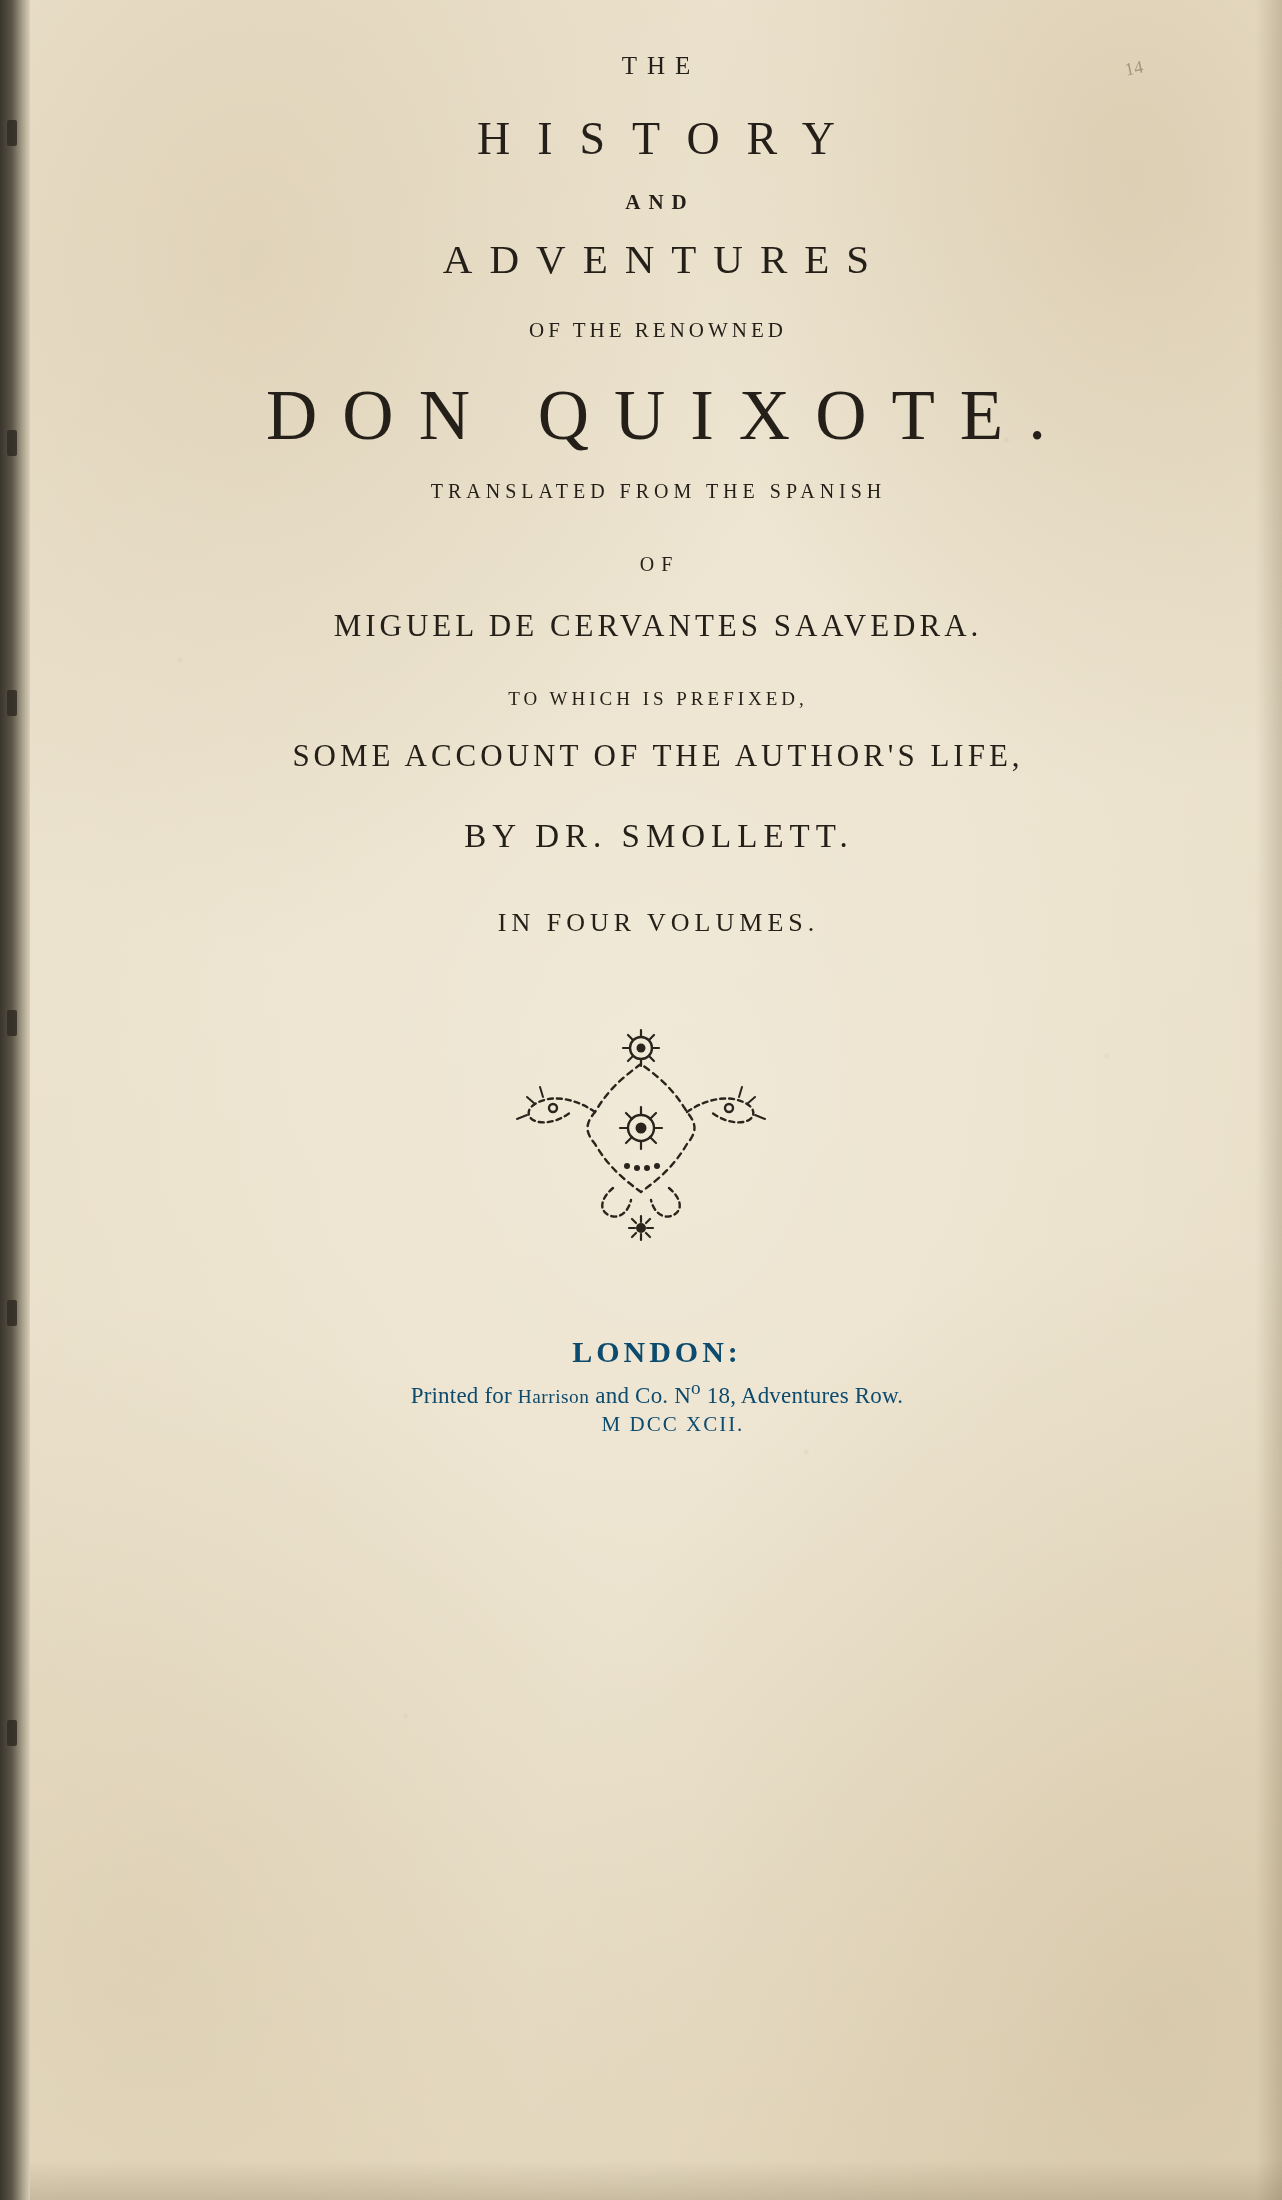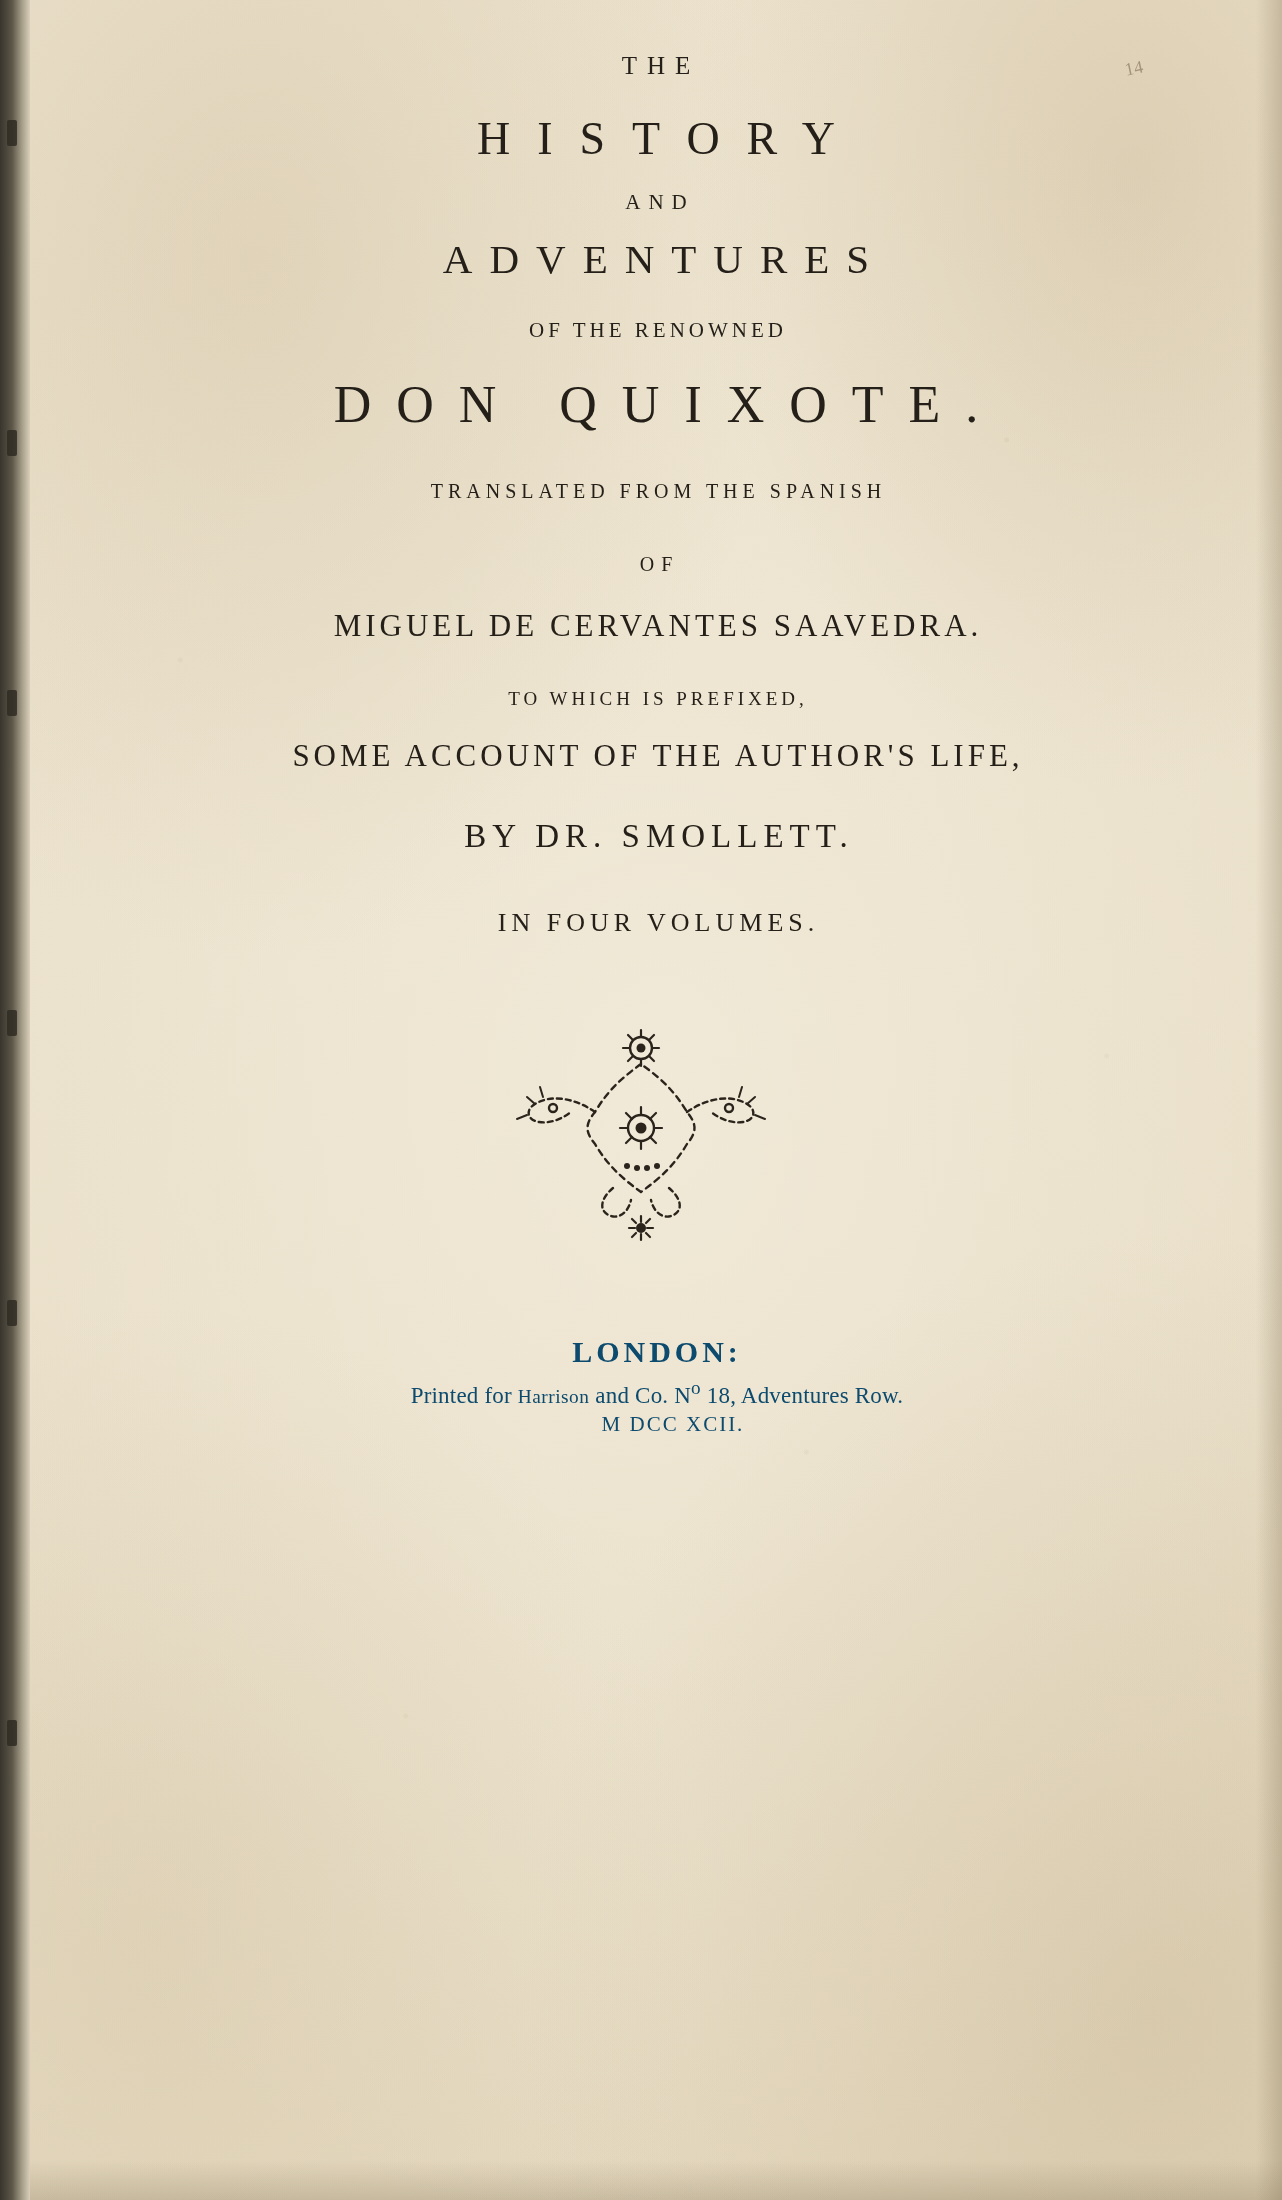--- a/index.html
+++ b/index.html
@@ -73,24 +73,24 @@
     color: #241f18;
   }
   .ln {
     display: block;
     white-space: nowrap;
     text-transform: uppercase;
   }
   
   .l-the      { position:absolute; top:52px;  width:100%; font-size:25px; letter-spacing:10px; text-indent:10px; }
   .l-history  { position:absolute; top:112px; width:100%; font-size:46px; letter-spacing:27px; text-indent:27px; font-weight:400; }
-  .l-and      { position:absolute; top:190px; width:100%; font-size:21px; letter-spacing:8px; text-indent:8px; }
+  .l-and      { position:absolute; top:190px; width:100%; font-size:21px; letter-spacing:8px; text-indent:8px;font-weight:bold; }
   .l-adv      { position:absolute; top:235px; width:100%; font-size:41px; letter-spacing:17px; text-indent:17px; }
   .l-ofthe    { position:absolute; top:318px; width:100%; font-size:21px; letter-spacing:4px; text-indent:4px; }
-  .l-don      { position:absolute; top:375px; width:100%; font-size:52px; letter-spacing:25px; text-indent:25px; }
+  .l-don      { position:absolute; top:375px; width:100%; font-size:71px; letter-spacing:25px; text-indent:25px; }
   .l-trans    { position:absolute; top:480px; width:100%; font-size:20px; letter-spacing:5px; text-indent:5px; }
   .l-of       { position:absolute; top:553px; width:100%; font-size:20px; letter-spacing:7px; text-indent:7px; }
   .l-miguel   { position:absolute; top:608px; width:100%; font-size:31px; letter-spacing:4px; text-indent:4px; }
   .l-towhich  { position:absolute; top:688px; width:100%; font-size:19px; letter-spacing:4px; text-indent:4px; }
   .l-some     { position:absolute; top:738px; width:100%; font-size:31px; letter-spacing:4px; text-indent:4px; }
   .l-by       { position:absolute; top:818px; width:100%; font-size:33px; letter-spacing:6px; text-indent:6px; }
   .l-infour   { position:absolute; top:908px; width:100%; font-size:26px; letter-spacing:5px; text-indent:5px; }
 
   .ornament {
     position: absolute;

